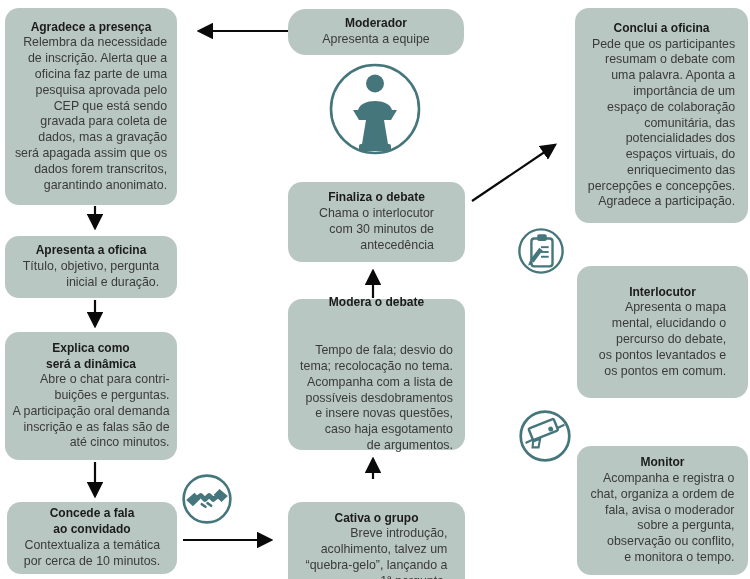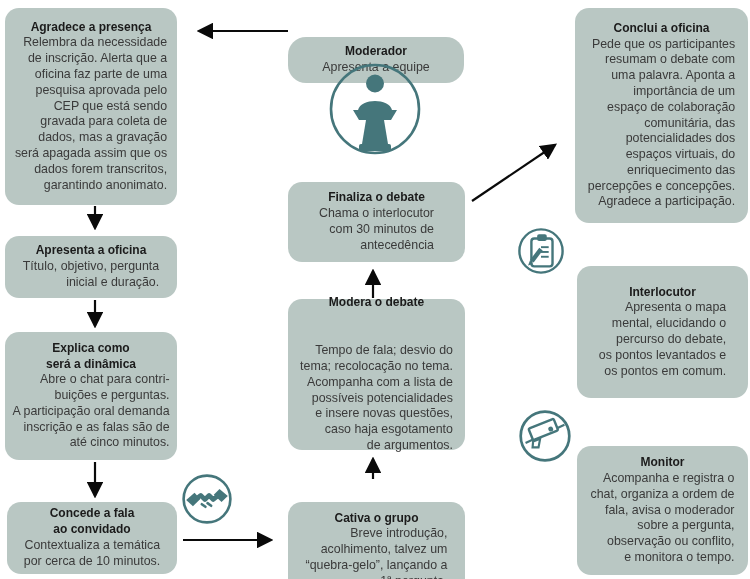--- a/index.html
+++ b/index.html
@@ -66,21 +66,21 @@
 inicial e duração.</div>
   </div>
 
   <div class="box" style="left:7px;top:502px;width:170px;height:72px;">
     <div class="box-title">Concede a fala
 ao convidado</div>
     <div class="box-body">Contextualiza a temática
 por cerca de 10 minutos.</div>
   </div>
 
-  <div class="box" style="left:288px;top:9px;width:176px;height:46px;border-radius:18px;margin-top:28px;">
+  <div class="box" style="left:288px;top:9px;width:176px;height:46px;border-radius:18px;">
     <div class="box-title">Moderador</div>
     <div class="box-body">Apresenta a equipe</div>
   </div>
 
   <svg class="icon" style="left:328px;top:62px;" width="94" height="94" viewBox="0 0 94 94">
     <circle cx="47" cy="47" r="44" fill="none" stroke="#45767b" stroke-width="2.6"></circle>
     <g fill="#45767b">
       <circle cx="47" cy="21.5" r="9"></circle>
       <path d="M30 48 C33 36, 61 36, 64 48 Z"></path>
       <polygon points="25,48 69,48 63,58 31,58"></polygon>
@@ -94,21 +94,21 @@
     <div class="box-body">Chama o interlocutor
 com 30 minutos de
 antecedência</div>
   </div>
 
   <div class="box" style="left:288px;top:299px;width:177px;height:151px;gap:32px;">
     <div class="box-title">Modera o debate</div>
     <div class="box-body">Tempo de fala; desvio do
 tema; recolocação no tema.
 Acompanha com a lista de
-possíveis potencialidades
+possíveis desdobramentos
 e insere novas questões,
 caso haja esgotamento
 de argumentos.</div>
   </div>
 
   <div class="box" style="left:288px;top:502px;width:177px;height:96px;">
     <div class="box-title">Cativa o grupo</div>
     <div class="box-body">Breve introdução,
 acolhimento, talvez um
 “quebra-gelo”, lançando a

